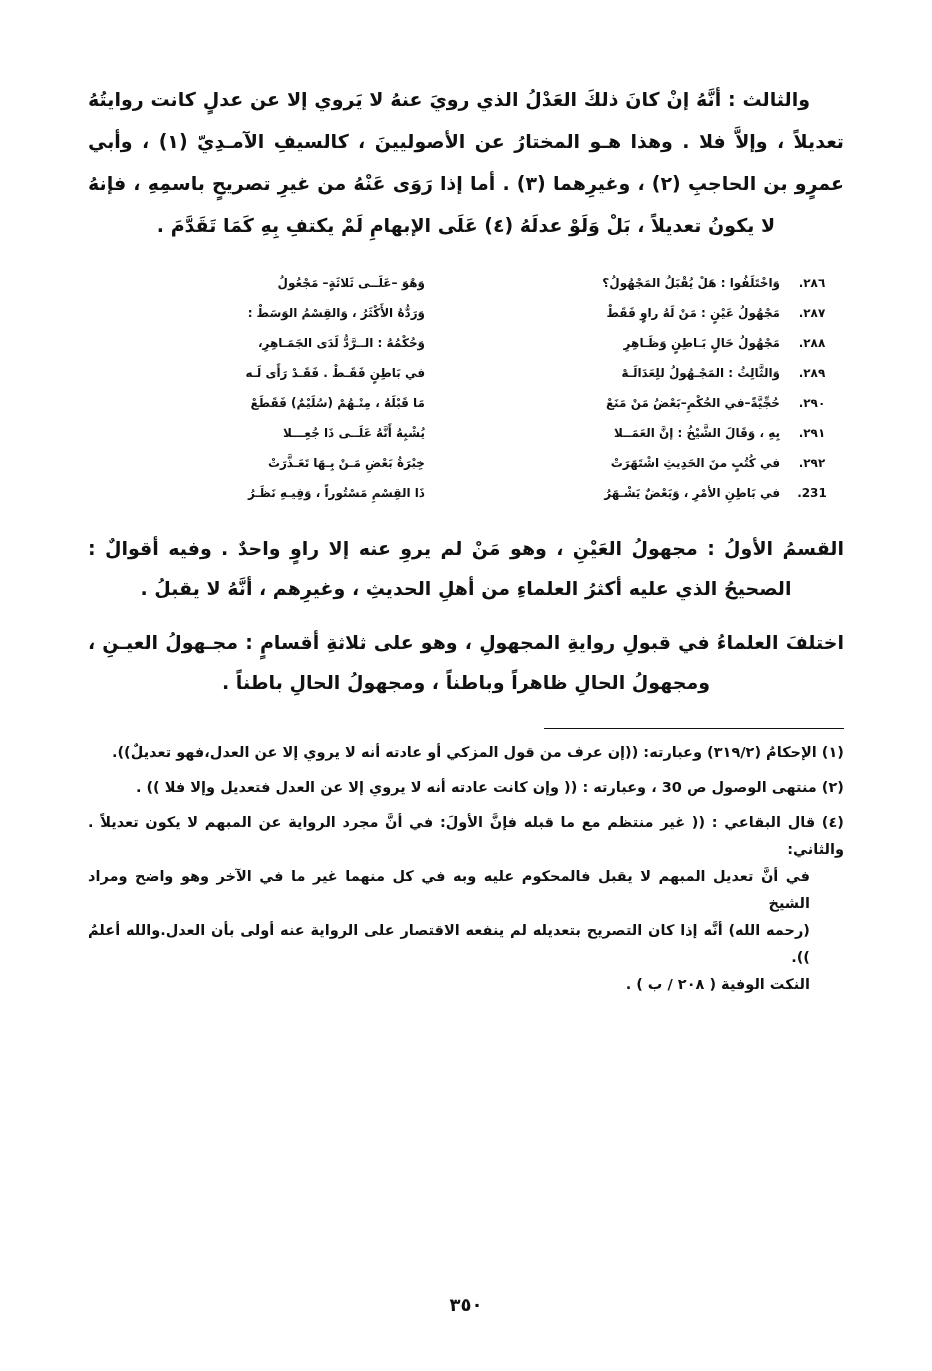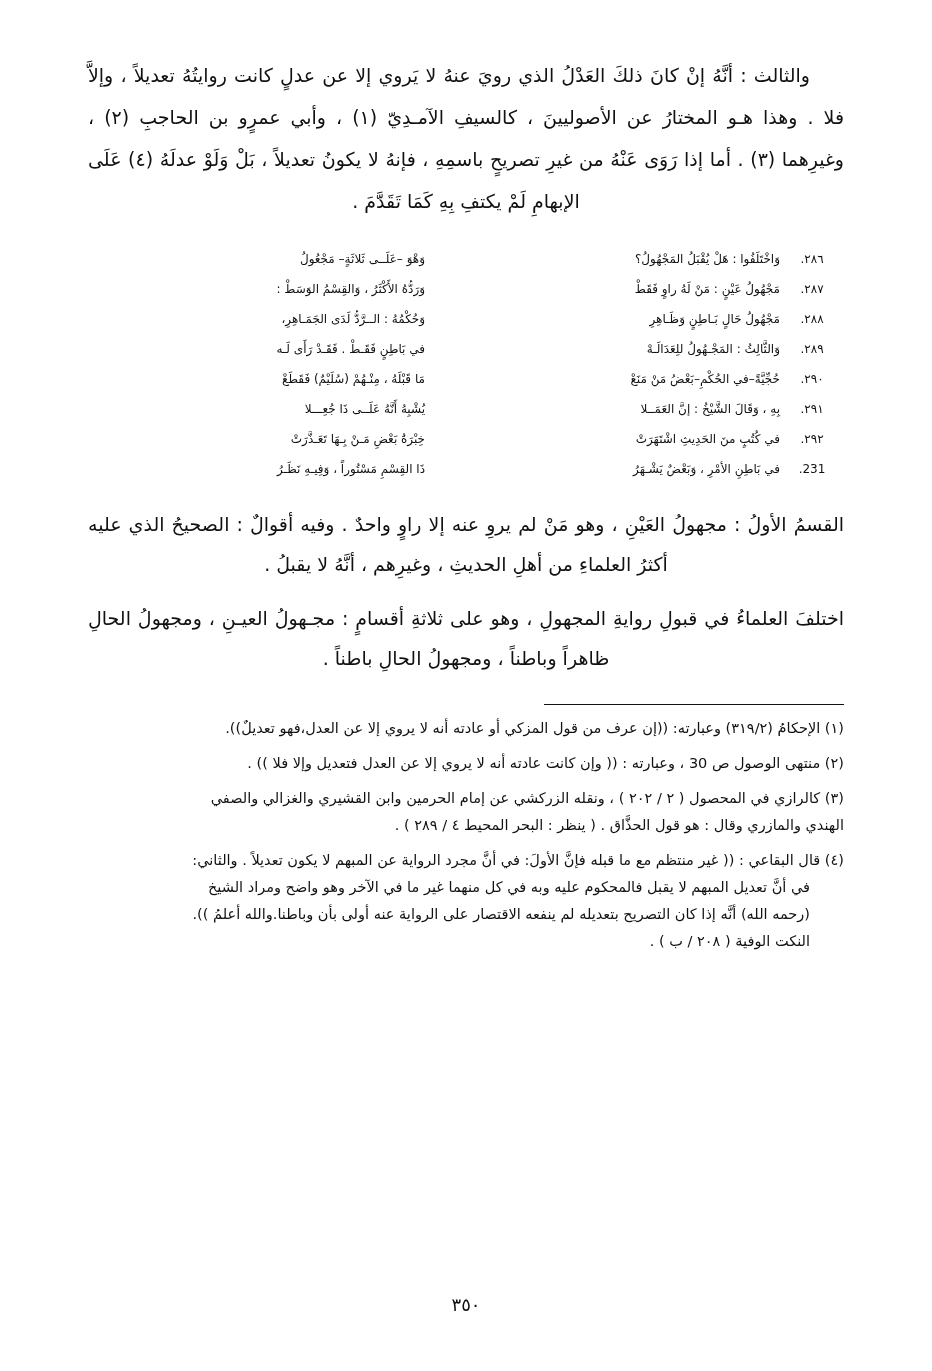--- a/index.html
+++ b/index.html
@@ -11,23 +11,24 @@
     width: 932px;
     height: 1371px;
     position: relative;
     font-family: "DejaVu Sans", "Liberation Sans", sans-serif;
     color: #111111;
     overflow: hidden;
   }
   .page {
     position: absolute;
     inset: 0;
-    padding: 54px 88px 24px 88px;
+    padding: 78px 88px 24px 88px;
     box-sizing: border-box;
     direction: rtl;
+    font-weight: bold;
   }
 
   
   .prose-top {
     font-size: 19px;
     line-height: 42px;
     text-align: justify;
     text-align-last: center;
     letter-spacing: 0px;
   }
@@ -184,28 +185,23 @@
   <div class="footnotes">
     <p class="fn">
       <span>(١)</span>
       <span>الإحكامُ (٣١٩/٢) وعبارته: ((إن عرف من قول المزكي أو عادته أنه لا يروي إلا عن العدل،فهو تعديلٌ)).</span>
     </p>
     <p class="fn">
       <span>(٢)</span>
       <span>منتهى الوصول ص 30 ، وعبارته : (( وإن كانت عادته أنه لا يروي إلا عن العدل فتعديل وإلا فلا )) .</span>
     </p>
     <p class="fn">
-      <span>(٣)</span>
-      <span>كالرازي في المحصول ( ٢ / ٢٠٢ ) ، ونقله الزركشي عن إمام الحرمين وابن القشيري والغزالي والصفي</span>
-      <span class="cont center">الهندي والمازري وقال : هو قول الحذَّاق . ( ينظر : البحر المحيط ٤ / ٢٨٩ ) .</span>
-    </p>
-    <p class="fn">
       <span>(٤)</span>
       <span>قال البقاعي : (( غير منتظم مع ما قبله فإنَّ الأولَ: في أنَّ مجرد الرواية عن المبهم لا يكون تعديلاً . والثاني:</span>
       <span class="cont">في أنَّ تعديل المبهم لا يقبل فالمحكوم عليه وبه في كل منهما غير ما في الآخر وهو واضح ومراد الشيخ</span>
-      <span class="cont">(رحمه الله) أنَّه إذا كان التصريح بتعديله لم ينفعه الاقتصار على الرواية عنه أولى بأن وباطنا.والله أعلمُ )).</span>
+      <span class="cont">(رحمه الله) أنَّه إذا كان التصريح بتعديله لم ينفعه الاقتصار على الرواية عنه أولى بأن العدل.والله أعلمُ )).</span>
       <span class="cont">النكت الوفية ( ٢٠٨ / ب ) .</span>
     </p>
   </div>
 
   <div class="page-number">٣٥٠</div>
 
 </div>
 
 </body></html>

